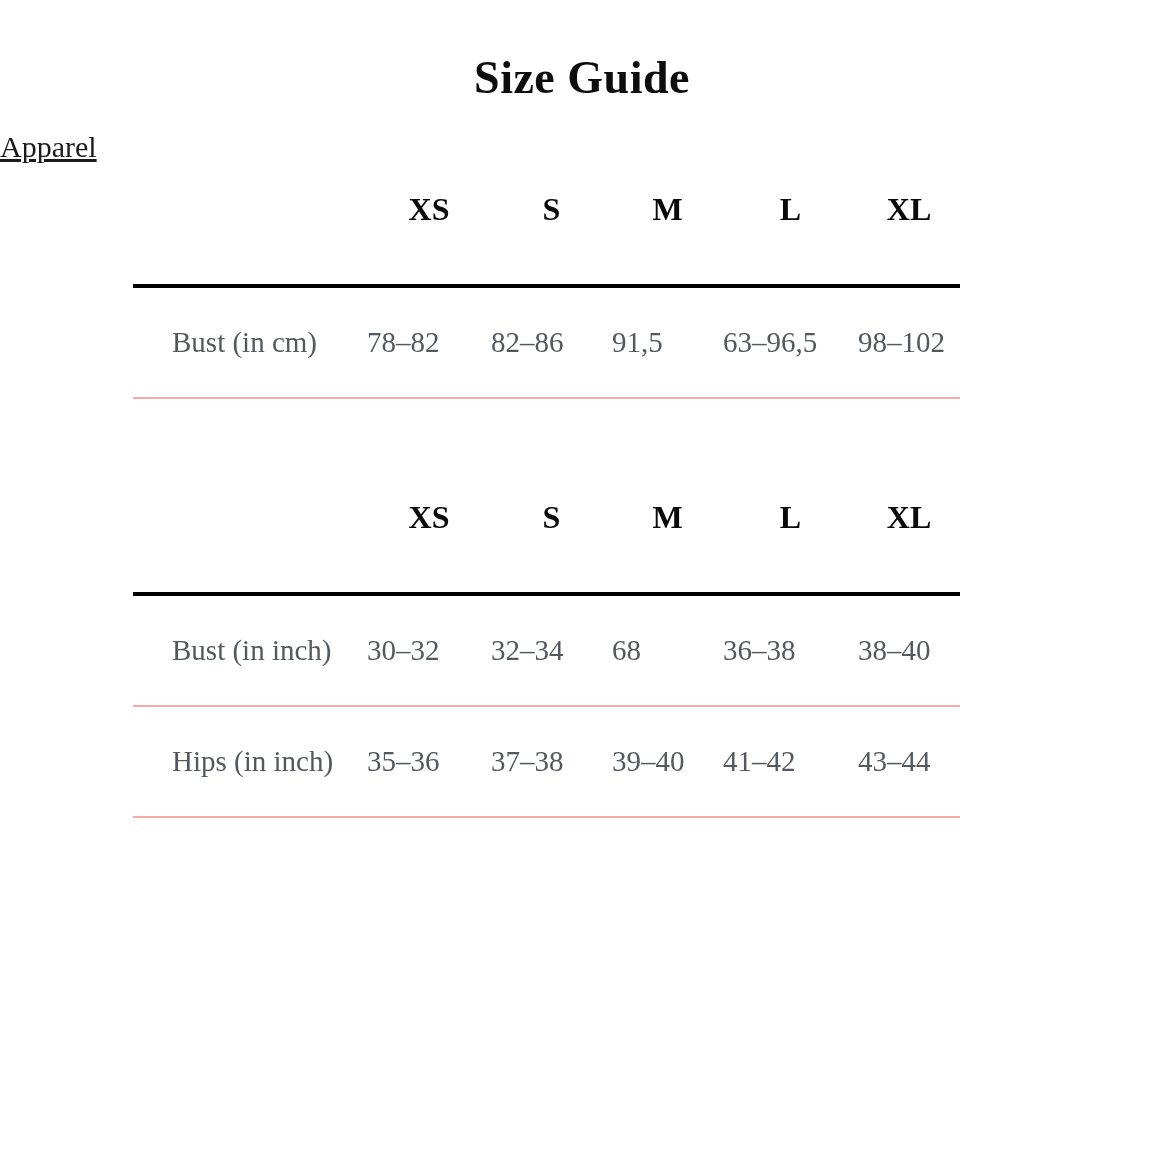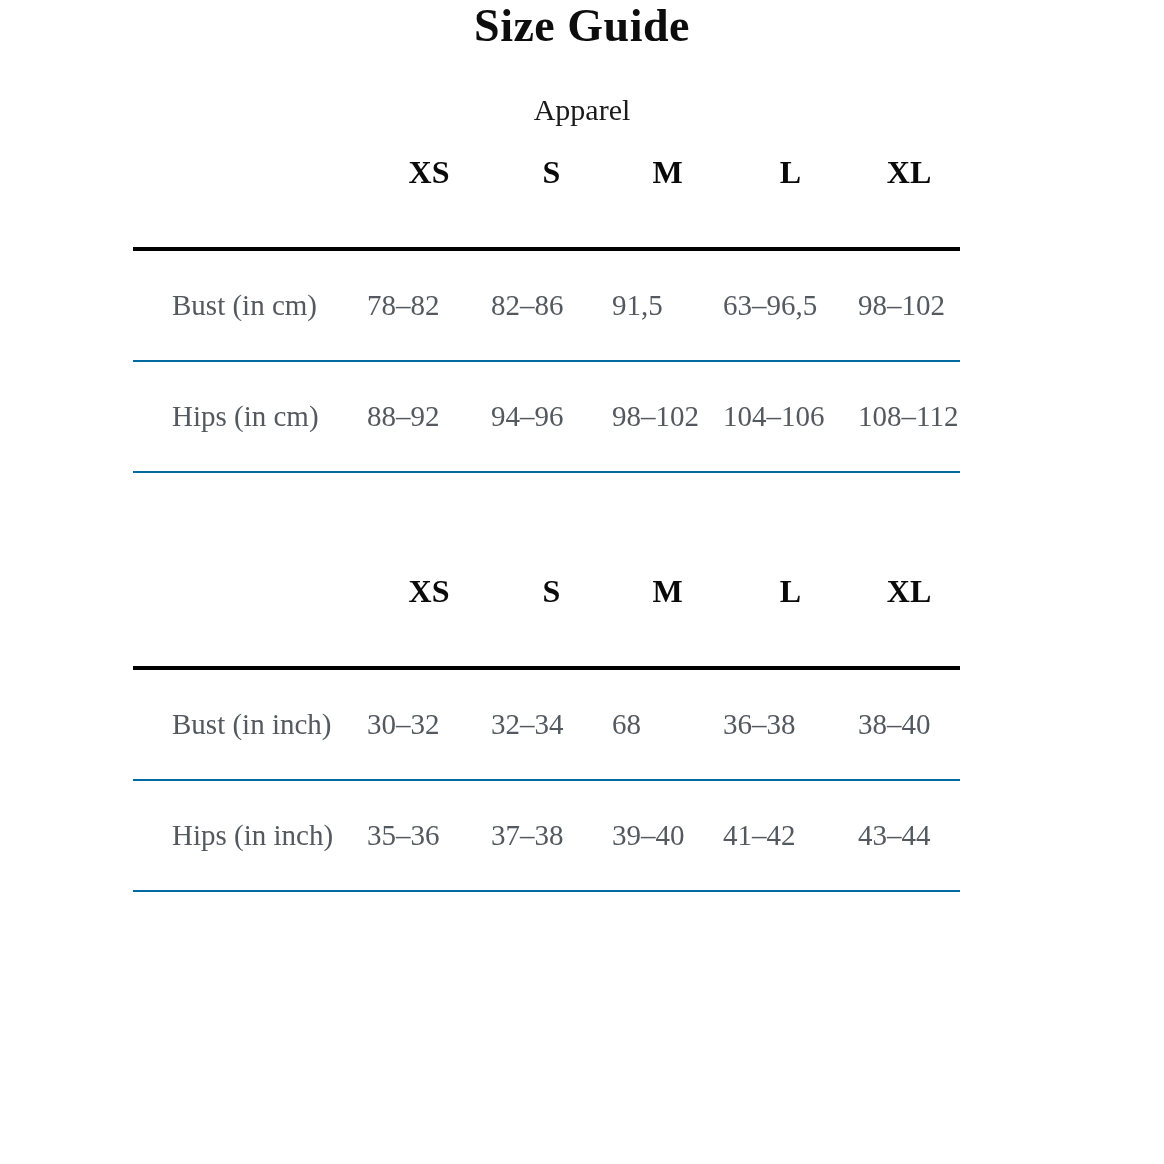--- a/index.html
+++ b/index.html
@@ -8,33 +8,34 @@
     background: #ffffff;
   }
   body {
     width: 1164px;
     height: 1164px;
     font-family: "Liberation Serif", "DejaVu Serif", serif;
     overflow: hidden;
   }
   .page-title {
     margin: 0;
+    padding-top: 52px;
     font-size: 46px;
     line-height: 1.15;
     font-weight: 700;
     letter-spacing: 0.5px;
     color: #0d0d0d;
     text-align: center;
   }
   .page-subtitle {
-    margin-top: 39px;
+    margin-top: 24px;
     font-size: 30px;
     line-height: 1.2;
     color: #1a1a1a;
-    text-align: center;
+    text-decoration: underline;
   }
   table.size-table {
     border-collapse: collapse;
     table-layout: fixed;
     width: 827px;
     margin-left: 133px;
   }
   table.size-table.first { margin-top: 16px; }
   table.size-table.second { margin-top: 90px; }
   col.c0 { width: 234px; }
@@ -53,21 +54,21 @@
     color: #0a0a0a;
     border-bottom: 4px solid #000000;
   }
   .size-table td {
     height: 109px;
     vertical-align: middle;
     padding: 0;
     text-align: left;
     font-size: 29px;
     color: #54595f;
-    border-bottom: 2px solid #0369a1;
+    border-bottom: 2px solid #fca5a5;
     white-space: nowrap;
     overflow: hidden;
   }
   .size-table td.lbl {
     padding-left: 39px;
   }
 </style>
 </head>
 <body>
 
@@ -92,28 +93,20 @@
       <th>L</th>
       <th>XL</th>
     </tr>
     <tr>
       <td class="lbl">Bust (in cm)</td>
       <td>78–82</td>
       <td>82–86</td>
       <td>91,5</td>
       <td>63–96,5</td>
       <td>98–102</td>
-    </tr>
-    <tr>
-      <td class="lbl">Hips (in cm)</td>
-      <td>88–92</td>
-      <td>94–96</td>
-      <td>98–102</td>
-      <td>104–106</td>
-      <td>108–112</td>
     </tr>
   </tbody>
 </table>
 
 <table class="size-table second">
   <colgroup>
     <col class="c0">
       <col class="c1">
       <col class="c2">
       <col class="c3">

